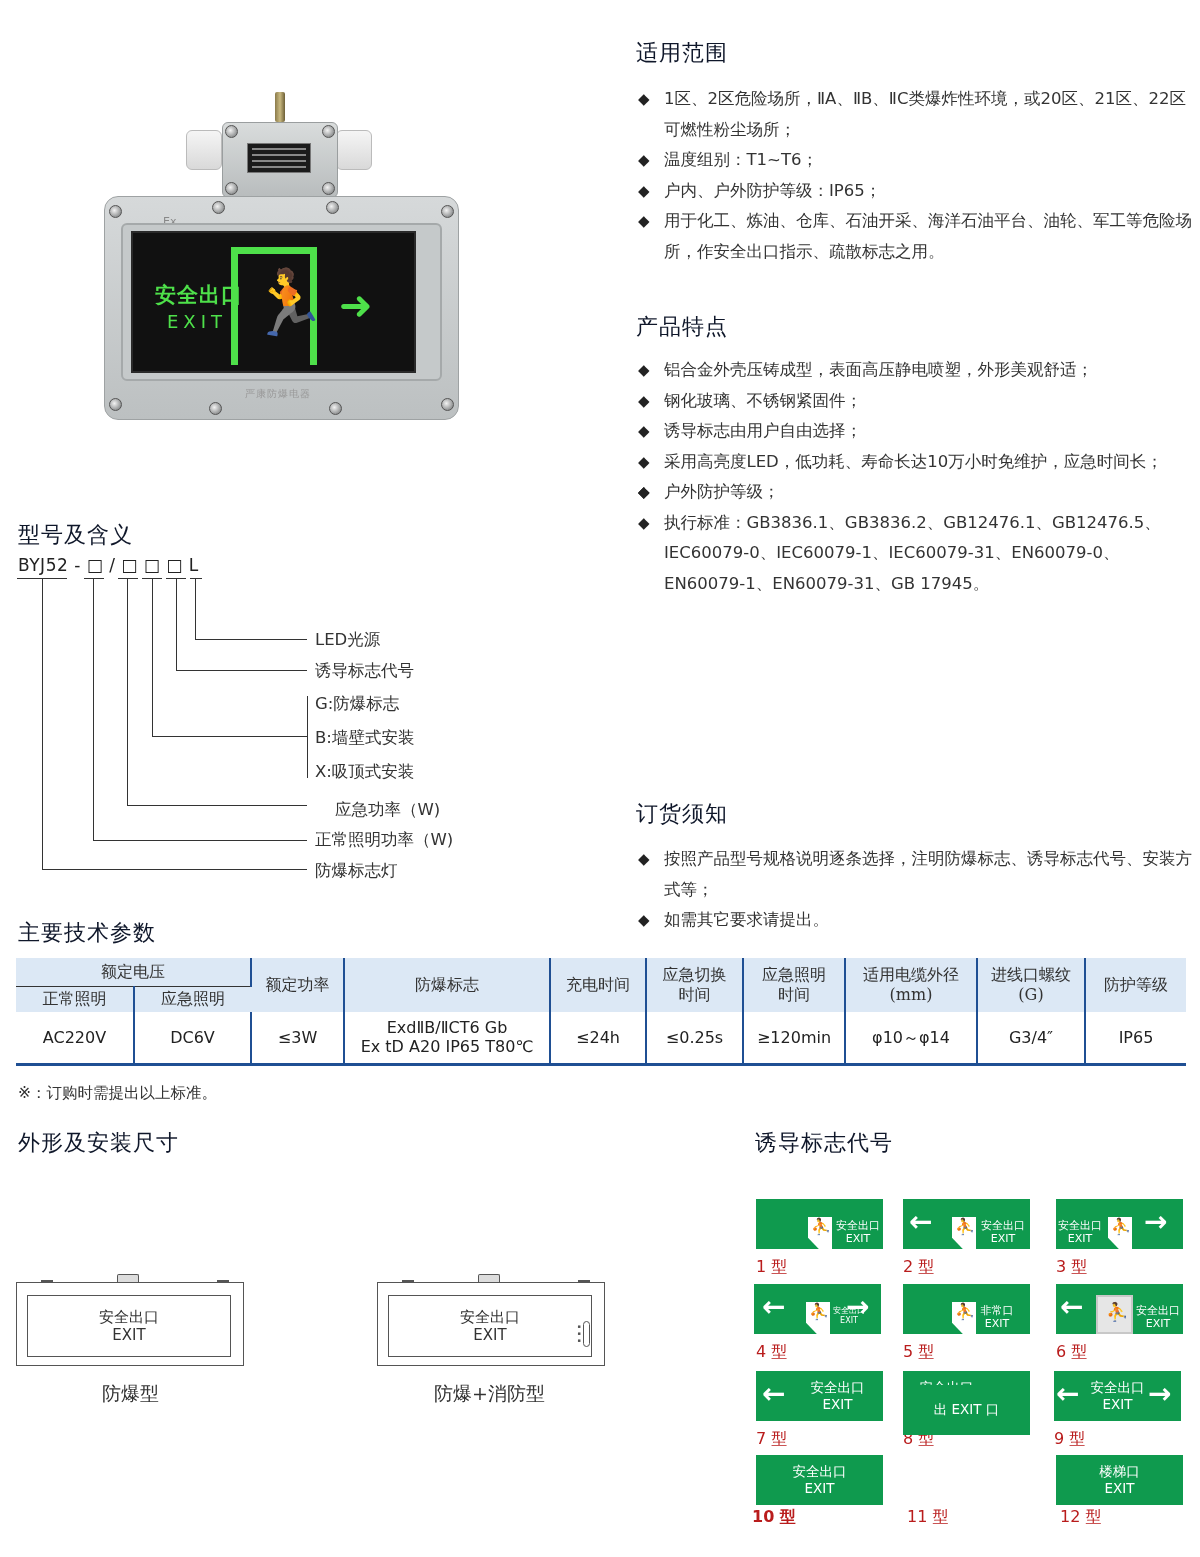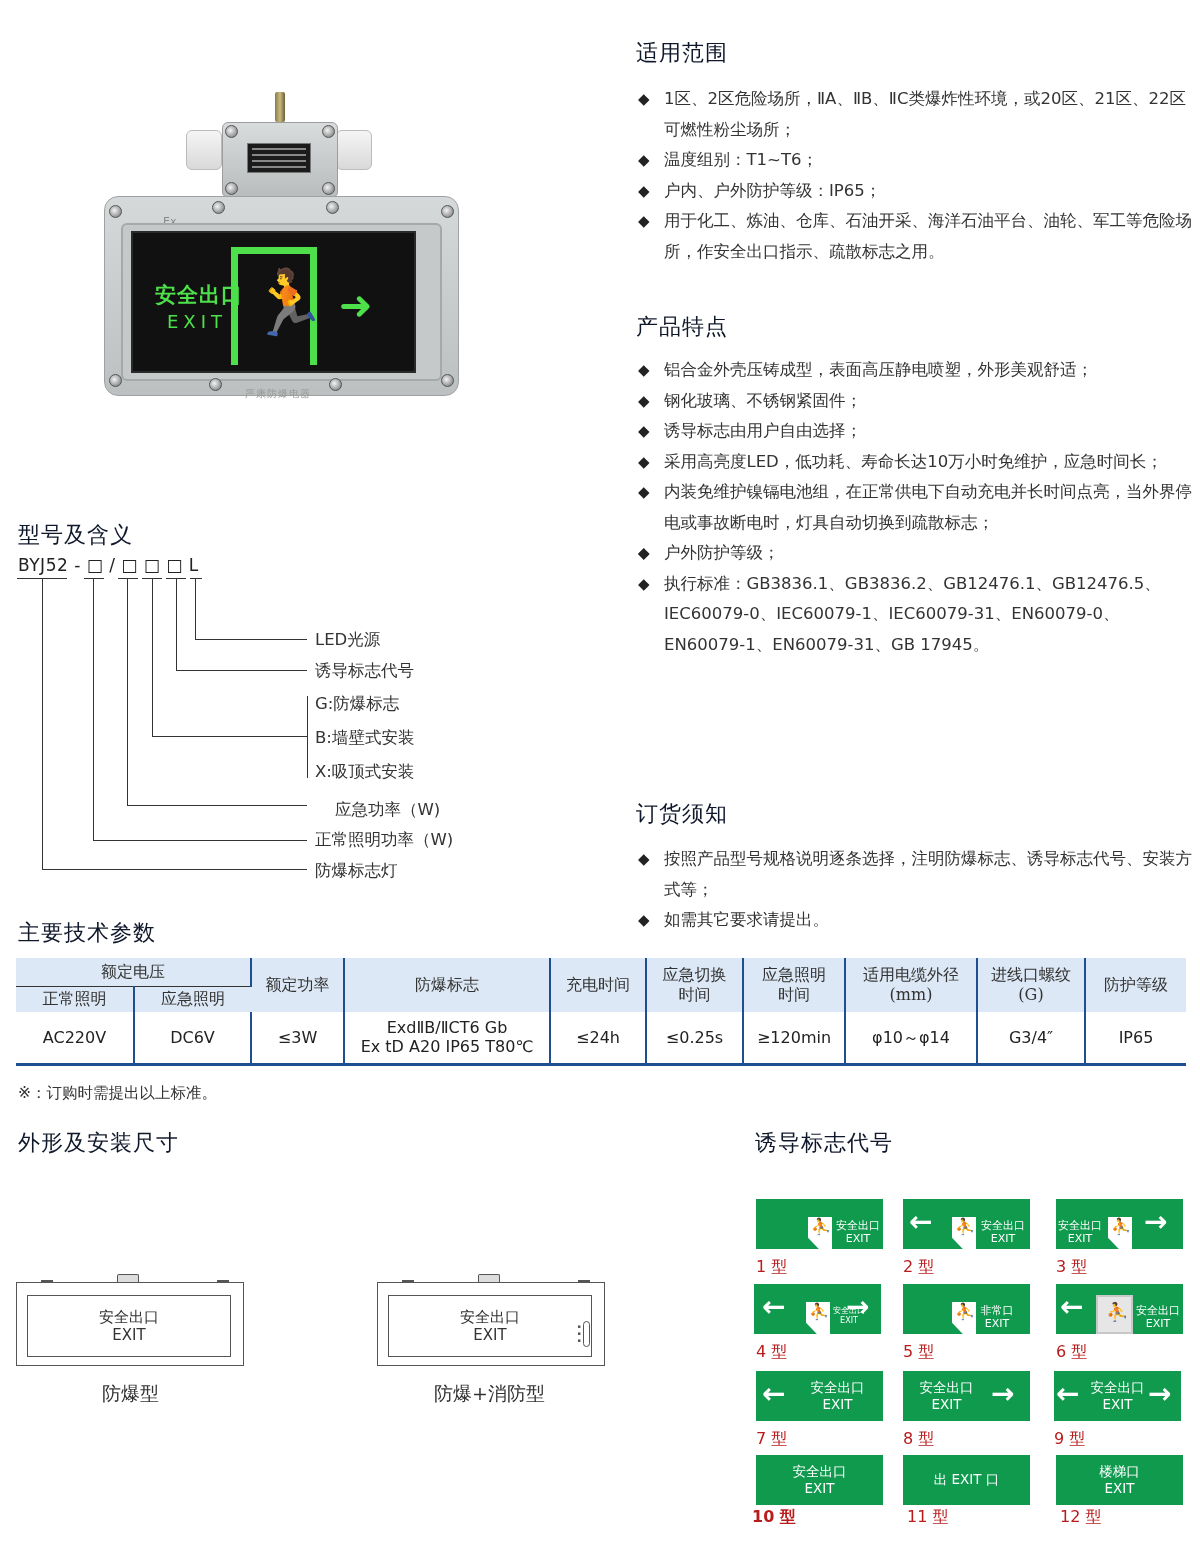--- a/index.html
+++ b/index.html
@@ -9,21 +9,21 @@
   .bullets { position: absolute; left: 636px; width: 560px; font-size: 16.5px; line-height: 30.5px; color: #333; }
   .bullet { position: relative; padding-left: 28px; }
   .bullet .dia { position: absolute; left: 2px; top: 0; font-size: 15px; color: #222; }
   
   .photo { position: absolute; left: 104px; top: 92px; width: 355px; height: 320px; }
   .jbox { position: absolute; left: 118px; top: 30px; width: 116px; height: 76px; background: linear-gradient(#d9dcdc,#b8bcbd); border: 1px solid #9a9e9f; border-radius: 6px; }
   .jbox .plate { position: absolute; left: 24px; top: 20px; width: 64px; height: 30px; background: #1b1b1b; border: 1px solid #777; }
   .jbox .plate i { display: block; height: 2px; margin: 4px 4px 0; background: #888; }
   .gland { position: absolute; top: 38px; width: 36px; height: 40px; background: linear-gradient(#f5f5f5,#d9d9d9); border: 1px solid #bbb; border-radius: 6px; }
   .stem { position: absolute; left: 171px; top: 0; width: 10px; height: 30px; background: linear-gradient(90deg,#8a7a4a,#c9b980,#6d5f36); border-radius: 2px; }
-  .body-box { position: absolute; left: 0; top: 104px; width: 355px; height: 200px; background: linear-gradient(#d6d9da,#bcc0c1); border: 1px solid #9ea2a3; border-radius: 14px; }
+  .body-box { position: absolute; left: 0; top: 104px; width: 355px; height: 224px; background: linear-gradient(#d6d9da,#bcc0c1); border: 1px solid #9ea2a3; border-radius: 14px; }
   .bezel { position: absolute; left: 16px; top: 26px; width: 321px; height: 158px; background: #c5c9ca; border: 2px solid #a5a9aa; border-radius: 6px; }
   .screen { position: absolute; left: 26px; top: 34px; width: 285px; height: 142px; background: #111; border: 2px solid #2a2a2a; }
   .screen .cn { position: absolute; left: 22px; top: 48px; color: #4ee04a; font-size: 21px; font-weight: bold; letter-spacing: 1px; }
   .screen .en { position: absolute; left: 34px; top: 78px; color: #4ee04a; font-size: 18px; letter-spacing: 5px; }
   .screen .door { position: absolute; left: 98px; top: 14px; width: 86px; height: 118px; border: 7px solid #4ee04a; border-bottom: none; }
   .screen .man { position: absolute; left: 115px; top: 38px; font-size: 64px; color: #4ee04a; line-height: 1; }
   .screen .arrow { position: absolute; left: 206px; top: 52px; font-size: 40px; color: #4ee04a; font-weight: bold; line-height: 1; }
   .screw { position: absolute; width: 13px; height: 13px; border-radius: 50%; background: radial-gradient(circle at 40% 40%,#f3f3f3,#6a6d6e); border: 1px solid #555; }
   .exmark { position: absolute; left: 58px; top: 18px; font-size: 11px; color: #888; }
   .brand { position: absolute; left: 140px; top: 190px; font-size: 10px; color: #999; letter-spacing: 1px; }
@@ -105,21 +105,21 @@
   <div class="bullet"><span class="dia">◆</span><span>户内、户外防护等级：IP65；</span></div>
   <div class="bullet"><span class="dia">◆</span><span>用于化工、炼油、仓库、石油开采、海洋石油平台、油轮、军工等危险场所，作安全出口指示、疏散标志之用。</span></div>
 </div>
 
 <h2 class="h2" style="left:636px;top:312px;">产品特点</h2>
 <div class="bullets" style="top:355px;">
   <div class="bullet"><span class="dia">◆</span><span>铝合金外壳压铸成型，表面高压静电喷塑，外形美观舒适；</span></div>
   <div class="bullet"><span class="dia">◆</span><span>钢化玻璃、不锈钢紧固件；</span></div>
   <div class="bullet"><span class="dia">◆</span><span>诱导标志由用户自由选择；</span></div>
   <div class="bullet"><span class="dia">◆</span><span>采用高亮度LED，低功耗、寿命长达10万小时免维护，应急时间长；</span></div>
-  <div class="bullet"><span class="dia">◆</span><span>内装免维护镍镉电池组，在正常供电下自动充电并长时间点亮，当外界停电或事故断电时，灯具自动切换到疏散标志；</span></div>
+  <div class="bullet"><span class="dia">◆</span></div>
   <div class="bullet"><span class="dia">◆</span></div>
   <div class="bullet"><span class="dia">◆</span><span>户外防护等级；</span></div>
   <div class="bullet"><span class="dia">◆</span><span>执行标准：GB3836.1、GB3836.2、GB12476.1、GB12476.5、IEC60079-0、IEC60079-1、IEC60079-31、EN60079-0、EN60079-1、EN60079-31、GB 17945。</span></div>
 </div>
 
 <h2 class="h2" style="left:636px;top:799px;">订货须知</h2>
 <div class="bullets" style="top:844px;">
   <div class="bullet"><span class="dia">◆</span><span>按照产品型号规格说明逐条选择，注明防爆标志、诱导标志代号、安装方式等；</span></div>
   <div class="bullet"><span class="dia">◆</span><span>如需其它要求请提出。</span></div>
 </div>
@@ -333,21 +333,21 @@
 <div class="sign-cap" style="left:1054px;top:1429px;">9 型</div>
 
 <div class="sign" style="left:756px;top:1455px;">
   <div class="tbig" style="left:0;top:8px;">
       <div>安全出口</div>
       <div>EXIT</div>
     </div>
 </div>
 <div class="sign-cap" style="left:752px;top:1507px;font-weight:bold;">10 型</div>
 
-<div class="sign" style="left:903px;top:1455px;">
+<div class="sign" style="left:903px;top:1385px;">
   <div class="tbig" style="left:0;top:16px;">
       <div>出 EXIT 口</div>
     </div>
 </div>
 <div class="sign-cap" style="left:907px;top:1507px;">11 型</div>
 
 <div class="sign" style="left:1056px;top:1455px;">
   <div class="tbig" style="left:0;top:8px;">
       <div>楼梯口</div>
       <div>EXIT</div>

